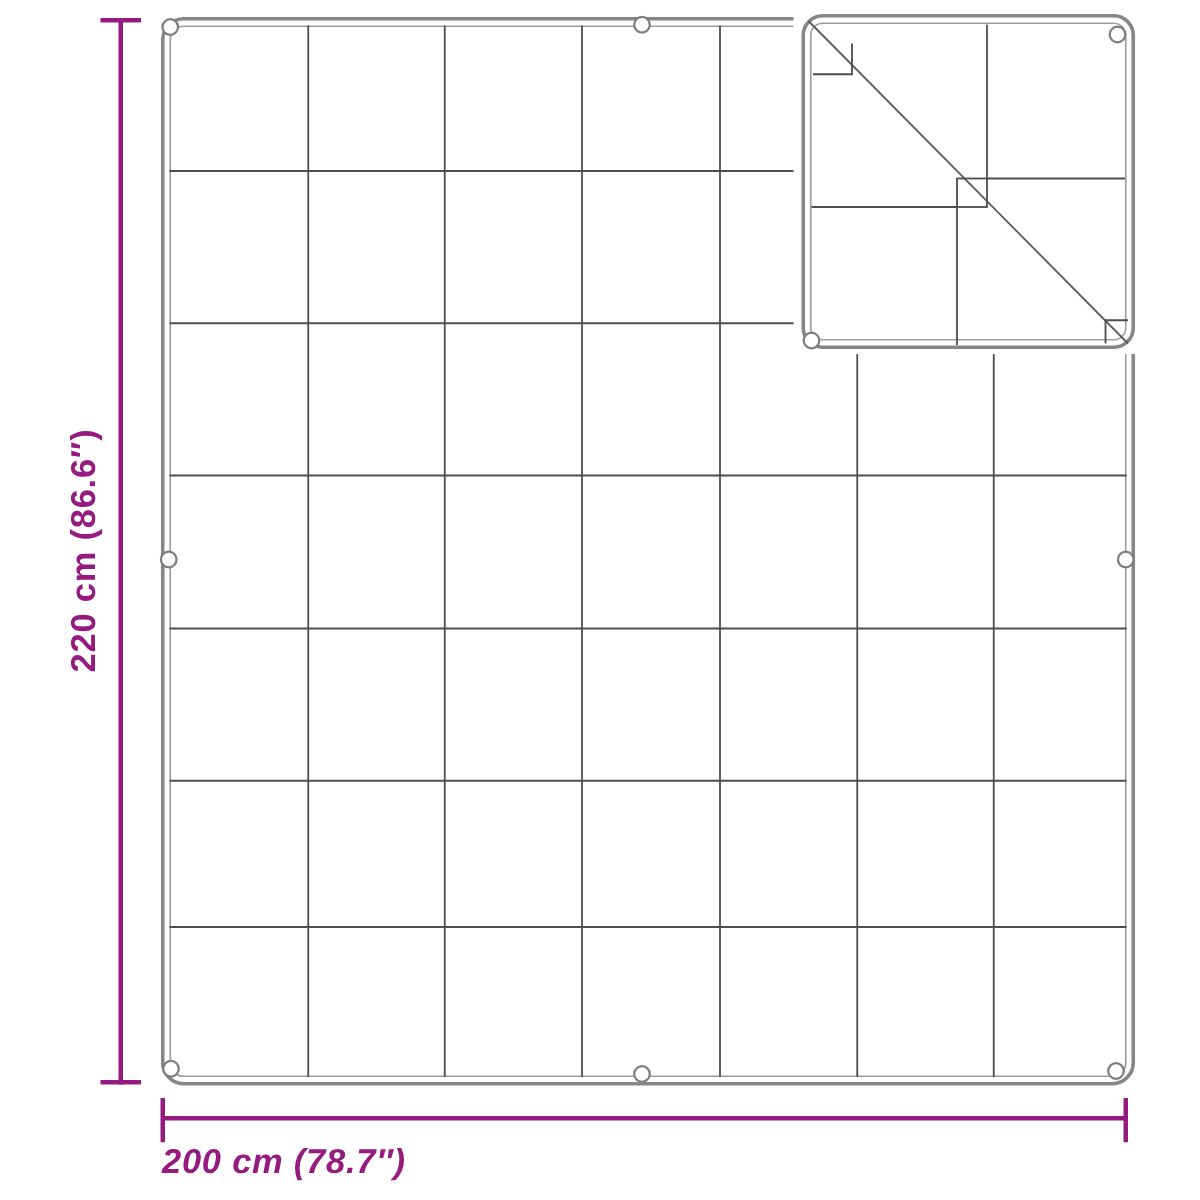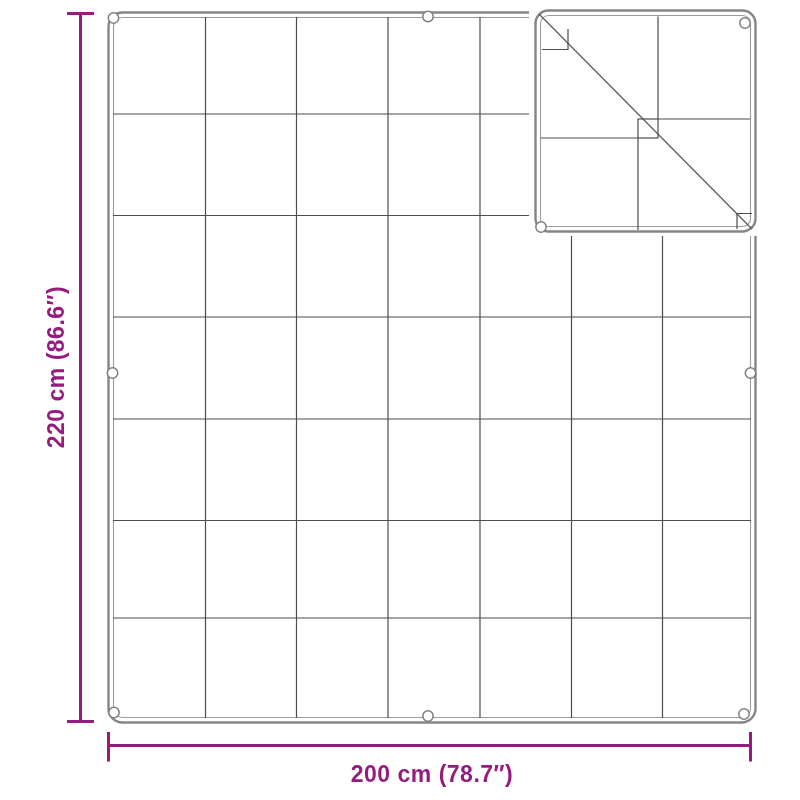--- a/index.html
+++ b/index.html
@@ -10,21 +10,21 @@
   .diagram-svg{position:absolute;left:0;top:0;}
   .dim-label{
     position:absolute;color:#951B81;font-weight:700;font-size:23px;
     letter-spacing:0.5px;white-space:nowrap;
   }
   .dim-label-height{
     left:56px;top:367px;
     transform:translate(-50%,-50%) rotate(-90deg);
   }
   .dim-label-width{
-    left:108px;width:648px;top:761px;text-align:center;
+    left:108px;width:648px;top:761px;text-align:left;font-style:italic;
   }
 </style>
 </head>
 <body>
 
 <div class="stage">
 
   <svg class="diagram-svg" width="800" height="800" viewBox="0 0 800 800">
 
     <g stroke="#951B81" stroke-width="3">

